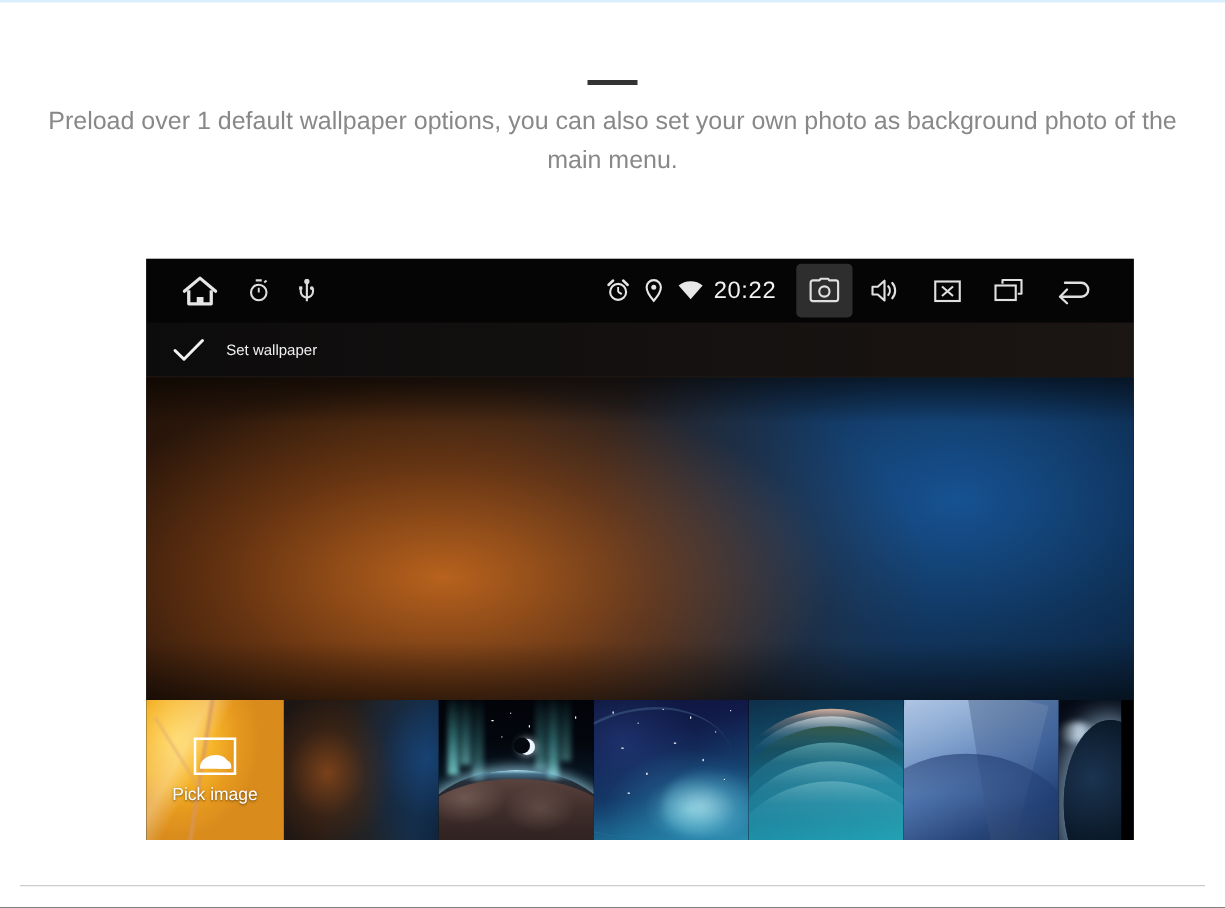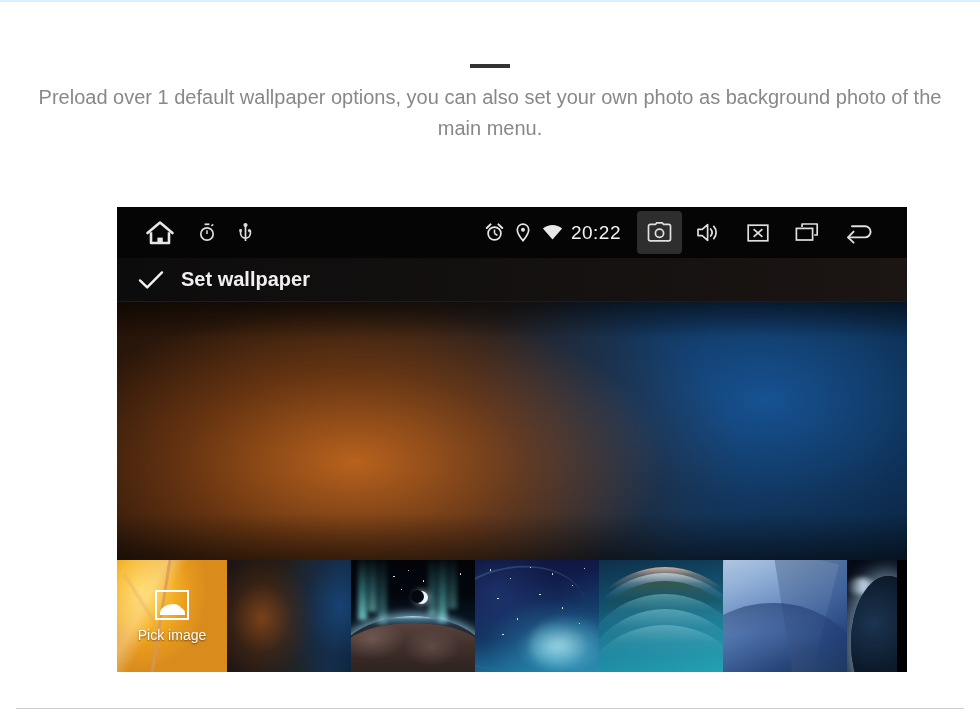--- a/index.html
+++ b/index.html
@@ -133,23 +133,23 @@
     width: 100%;
     background: linear-gradient(to right, #0d0c0c 0%, #141110 55%, #1b1513 100%);
     display: flex;
     align-items: center;
     padding-left: 20px;
     gap: 16px;
     border-bottom: 1px solid #241b16;
   }
 
   .action-label {
-    font-size: 20px;
+    font-size: 12px;
     color: #f0f0f0;
-    font-weight: bold;
+    font-weight: normal;
   }
 
   
   .preview {
     position: relative;
     width: 100%;
     height: 258px;
     overflow: hidden;
     background: #17120f;
   }

